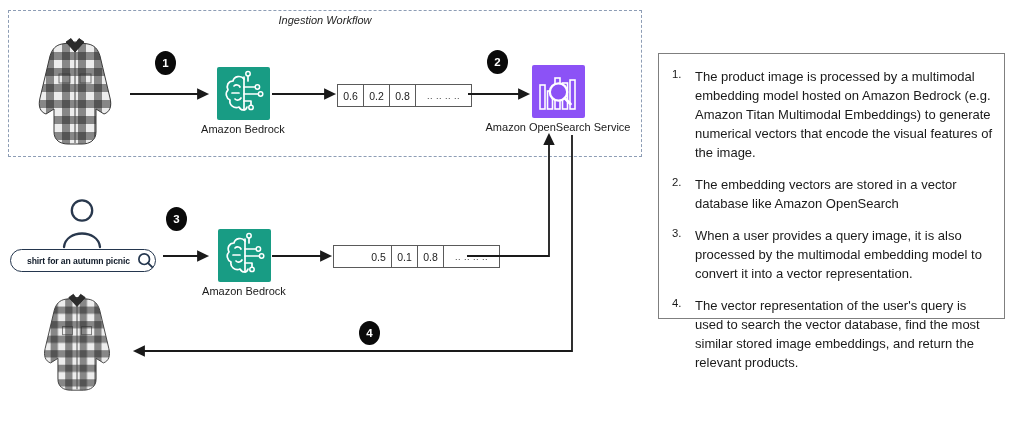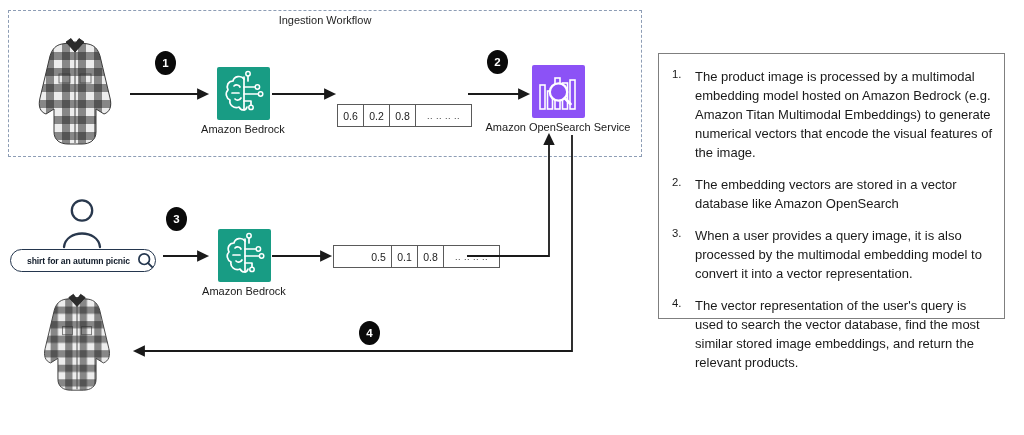--- a/index.html
+++ b/index.html
@@ -56,21 +56,21 @@
   .note-text{flex:1;font-size:13px;line-height:19px;padding-right:4px;}
   svg{display:block;}
   #connector-overlay{position:absolute;left:0;top:0;pointer-events:none;}
 </style>
 </head>
 <body>
 
 <div id="canvas">
 
   <div class="workflow-box" style="left:8px;top:10px;width:632px;height:145px;">
-    <div class="wf-title" style="top:3px;">Ingestion Workflow</div>
+    <div class="wf-title" style="top:3px;font-style:italic;">Ingestion Workflow</div>
   </div>
 
   <div class="abs" style="left:30px;top:35px;">
     <svg width="90" height="112" viewBox="0 0 90 110">
       <defs>
         <pattern id="plaid" patternUnits="userSpaceOnUse" width="16" height="16">
           <rect width="16" height="16" fill="#ededed"></rect>
           <rect width="8" height="16" fill="#222222" opacity="0.5"></rect>
           <rect width="16" height="8" fill="#222222" opacity="0.5"></rect>
         </pattern>
@@ -112,21 +112,21 @@
             <circle cx="43.6" cy="27" r="2.2"></circle>
             <circle cx="34" cy="40.4" r="2.2"></circle>
           </g>
         </g>
       </defs>
       <use href="#bedrock-glyph"></use>
     </svg>
   </div>
   <div class="svc-label" style="left:183px;top:123px;width:120px;">Amazon Bedrock</div>
 
-  <div class="vector-box" style="left:337px;top:84px;margin-top:20px;">
+  <div class="vector-box" style="left:337px;top:84px;">
     <div class="vector-cell vc-n">0.6</div>
     <div class="vector-cell vc-n">0.2</div>
     <div class="vector-cell vc-n">0.8</div>
     <div class="vector-cell vc-dots">.. .. .. ..</div>
   </div>
 
   <div class="badge" style="left:487px;top:50px;">2</div>
 
   <div class="abs" style="left:532px;top:65px;">
     <svg width="53" height="53" viewBox="0 0 53 53">

